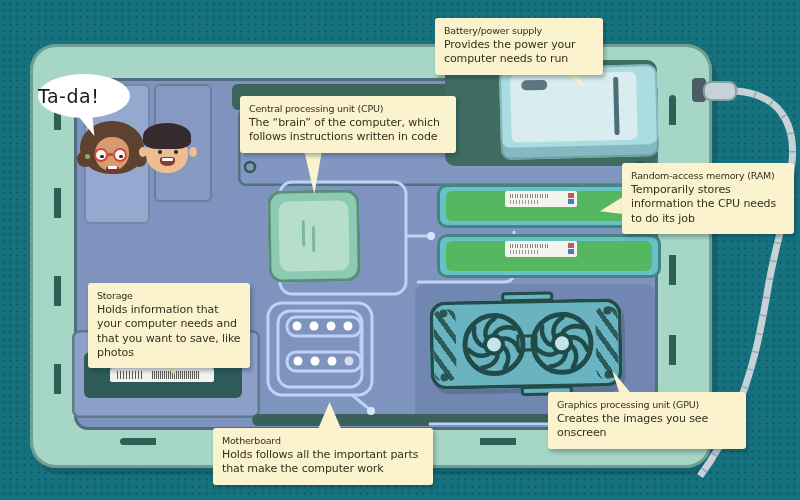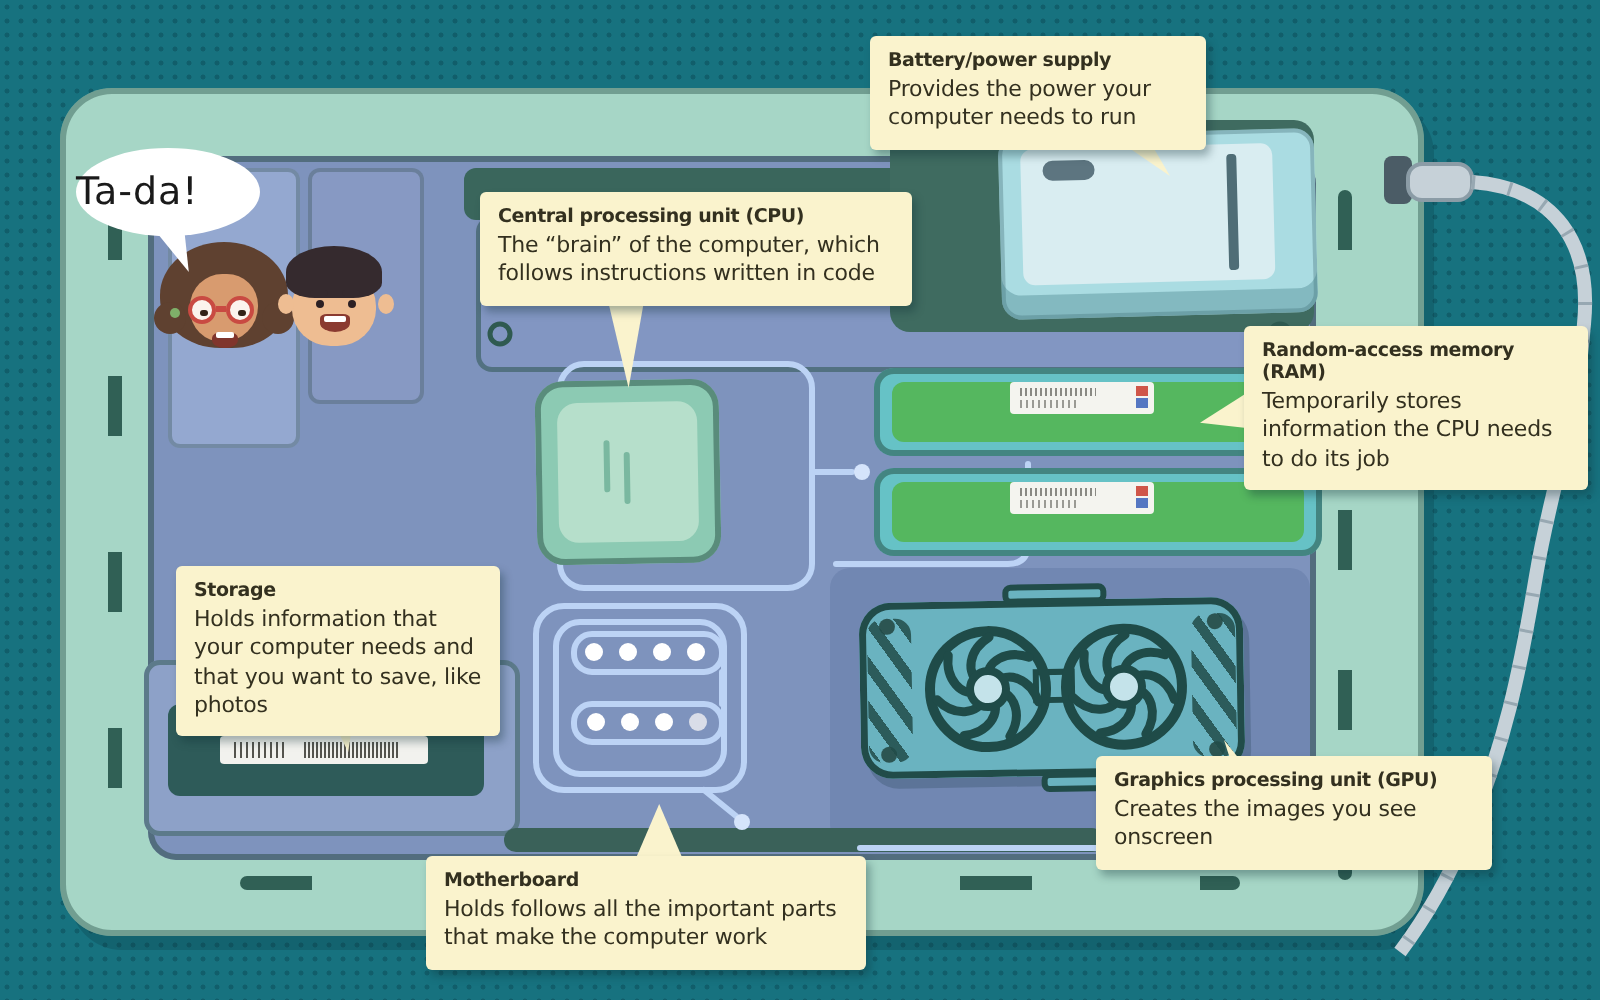--- a/index.html
+++ b/index.html
@@ -111,21 +111,21 @@
   .bubble-text{font-size:19px;color:#1a1a1a;letter-spacing:.5px;}
   .bubble-tail{position:absolute;left:68px;top:108px;width:30px;height:28px;background:#fff;z-index:8;
     clip-path:polygon(12% 0,78% 0,88% 100%);}
   .info-box{position:absolute;left:27px;top:164px;width:238px;background:#fff;border-radius:12px;
     box-shadow:2px 3px 6px rgba(5,40,50,.3);padding:12px 14px 13px;z-index:6;color:#1d2430;}
   .info-title{font-size:11px;margin:0 0 9px 0;}
   .info-body{font-size:11px;line-height:1.4;margin:0;}
   
   .callout{position:absolute;background:#faf3cd;border-radius:3px;padding:7px 9px 8px;z-index:9;
     box-shadow:2px 3px 4px rgba(15,45,52,.35);color:#33301f;}
-  .callout-title{font-weight:bold;font-size:9.5px;letter-spacing:-.2px;margin-bottom:2px;}
+  .callout-title{font-weight:normal;font-size:9.5px;letter-spacing:-.2px;margin-bottom:2px;}
   .callout-body{font-size:11px;line-height:1.3;letter-spacing:-.1px;}
   .tail{position:absolute;background:#faf3cd;z-index:9;}
   .tail-battery{left:545px;top:62px;width:40px;height:26px;clip-path:polygon(5% 0,62% 0,100% 100%);}
   .tail-cpu{left:300px;top:150px;width:26px;height:44px;clip-path:polygon(15% 0,85% 0,55% 100%);}
   .tail-ram{left:600px;top:190px;width:32px;height:26px;clip-path:polygon(100% 4%,100% 96%,0 82%);}
   .tail-storage{left:153px;top:340px;width:34px;height:36px;clip-path:polygon(10% 0,78% 0,62% 100%);}
   .tail-motherboard{left:314px;top:402px;width:30px;height:28px;clip-path:polygon(52% 0,12% 100%,92% 100%);}
   .tail-gpu{left:612px;top:370px;width:26px;height:34px;clip-path:polygon(0 0,100% 95%,42% 100%);}
 </style>
 </head>
@@ -319,18 +319,18 @@
     <div class="callout-body">Holds information that your computer needs and that you want to save, like photos</div>
   </div>
 
   <div class="tail tail-motherboard"></div>
   <div class="callout" style="left:213px;top:428px;width:220px;">
     <div class="callout-title">Motherboard</div>
     <div class="callout-body">Holds follows all the important parts that make the computer work</div>
   </div>
 
   <div class="tail tail-gpu"></div>
-  <div class="callout" style="left:548px;top:378px;width:198px;">
+  <div class="callout" style="left:548px;top:392px;width:198px;">
     <div class="callout-title">Graphics processing unit (GPU)</div>
     <div class="callout-body">Creates the images you see onscreen</div>
   </div>
 
 </div>
 
 </body></html>

